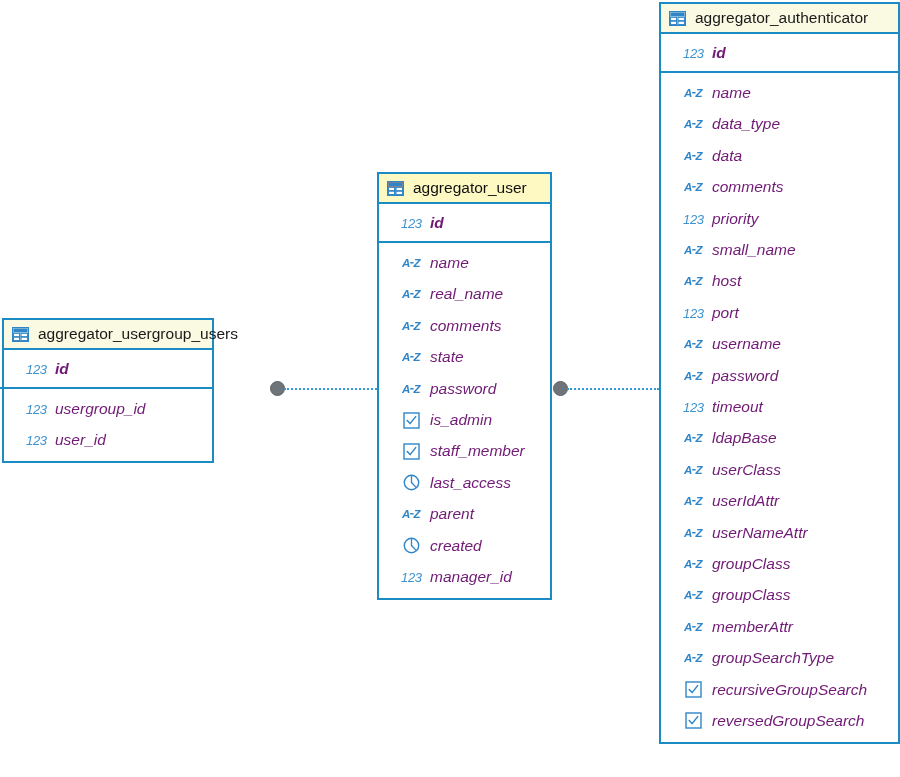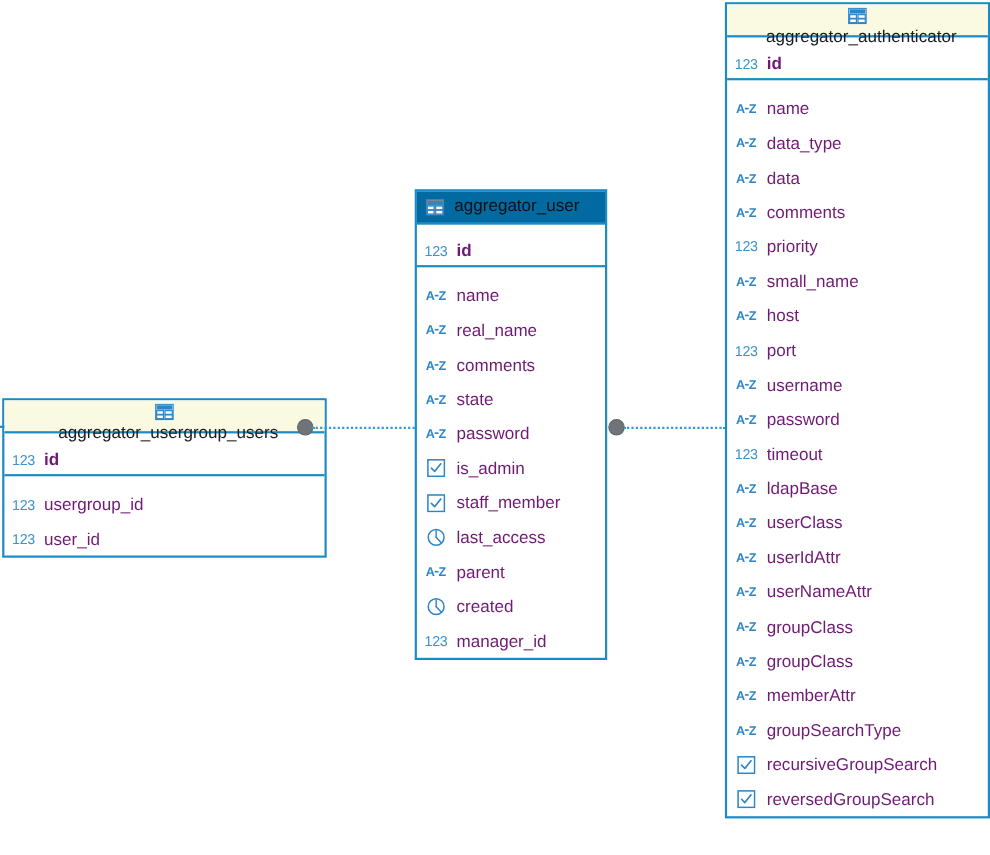--- a/index.html
+++ b/index.html
@@ -23,38 +23,39 @@
     box-sizing:border-box;
     height:30px;
     display:flex;
     align-items:center;
     padding:0 6px;
     border-bottom:2px solid #1B8BC4;
     font-size:15.5px;
     color:#1a1a1a;
     white-space:nowrap;
   }
-  .tbl-header.cream{background:#FAFAE3;flex-direction:column;}
-  .tbl-header.orange{background:#0369a1;border-bottom:2px solid #1B8BC4;}
+  .tbl-header.cream{background:#FAFAE3;}
+  .tbl-header.orange{background:#fef9c3;border-bottom:2px solid #1B8BC4;}
   .tbl-header.orange .hdr-label{color:#111;}
   .hdr-label{margin-left:7px;font-size:15.5px;}
 
   .pk-block{
     box-sizing:border-box;
     border-bottom:2px solid #1B8BC4;
     padding:3px 0 3px 0;
   }
   .field-block{padding:4px 0 5px 0;}
 
   .row{
     display:flex;
-    align-items:flex-end;
+    align-items:center;
     height:31.4px;
-    padding:0 7px;
+    padding:0 22px;
     white-space:nowrap;
+    font-style:italic;
   }
   .row .fname{
     margin-left:8px;
     font-size:15.5px;
     color:#701a75;
   }
   .row.pk .fname{font-weight:bold;}
 
   
   .ico{
@@ -92,21 +93,21 @@
   .rel-stub{
     position:absolute;
     height:2px;
     background:#1B8BC4;
   }
 </style>
 </head>
 <body>
 
 <div id="canvas">
-    <div class="tbl" style="left: 2px; top: 318px; width: 295px; margin-top: 44px;">
+    <div class="tbl" style="left: 2px; top: 318px; width: 212px;">
       <div class="tbl-header cream">
         <span class="ico">
           <svg width="17" height="15" viewBox="0 0 17 15">
             <rect x="0.5" y="0.5" width="16" height="14" fill="#FAFAE3" stroke="#2E86C9" stroke-width="1.2"></rect>
             <rect x="1.4" y="1.4" width="14.2" height="4" fill="#2E86C9"></rect>
             <rect x="1.4" y="6.3" width="6.2" height="3.4" fill="#ffffff" stroke="#2E86C9" stroke-width="1.1"></rect>
             <rect x="9" y="6.3" width="6.6" height="3.4" fill="#ffffff" stroke="#2E86C9" stroke-width="1.1"></rect>
             <rect x="1.4" y="10.2" width="6.2" height="3.4" fill="#ffffff" stroke="#2E86C9" stroke-width="1.1"></rect>
             <rect x="9" y="10.2" width="6.6" height="3.4" fill="#ffffff" stroke="#2E86C9" stroke-width="1.1"></rect>
           </svg>

